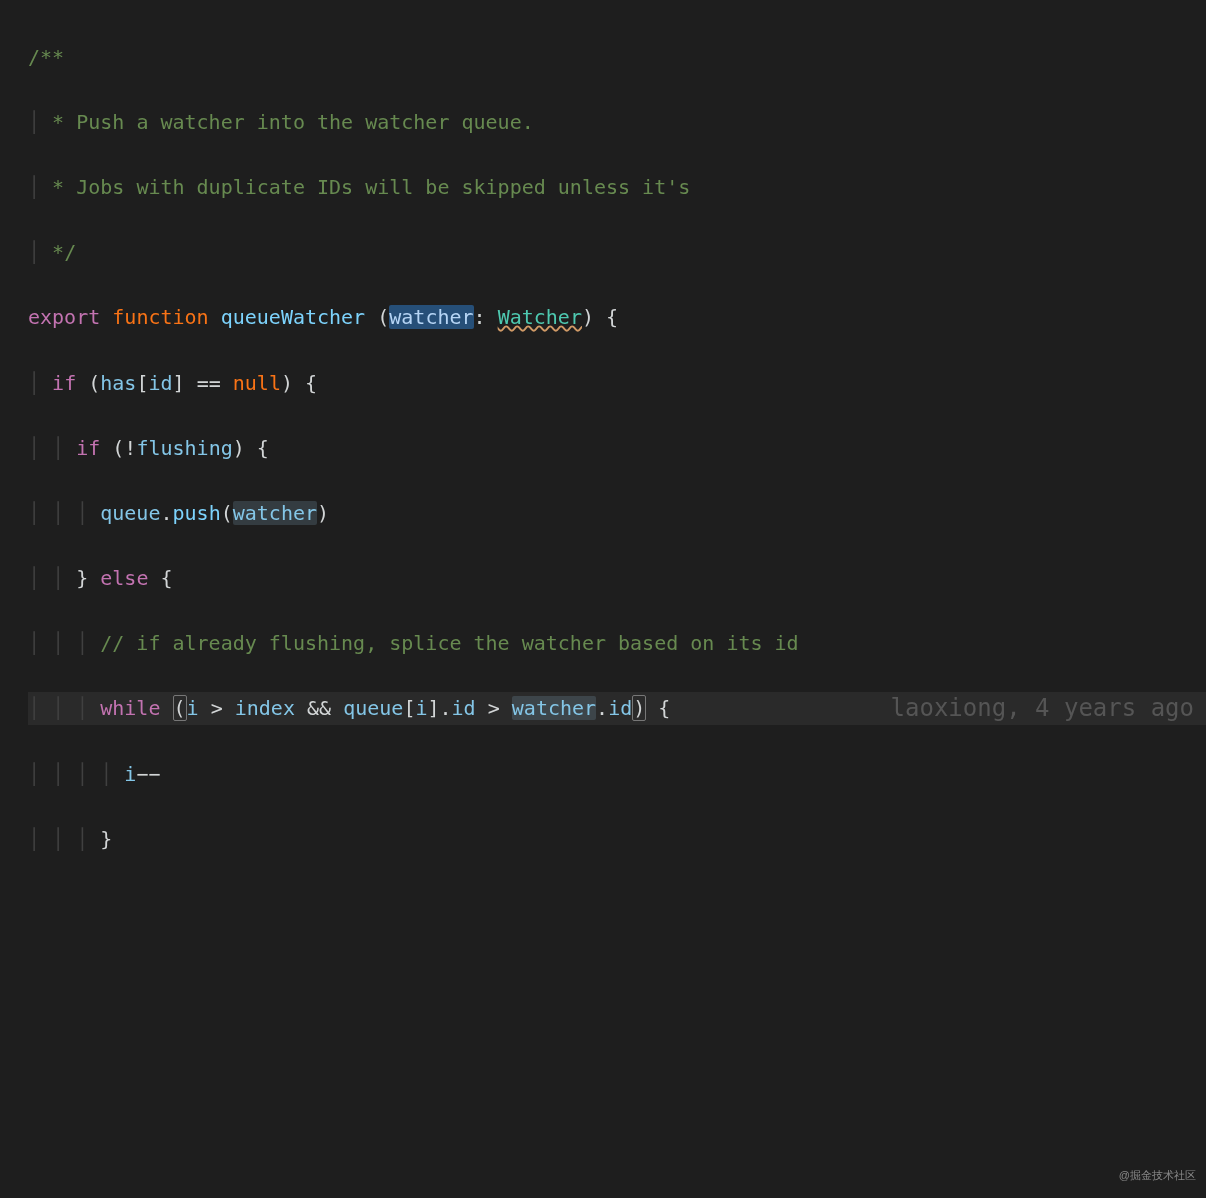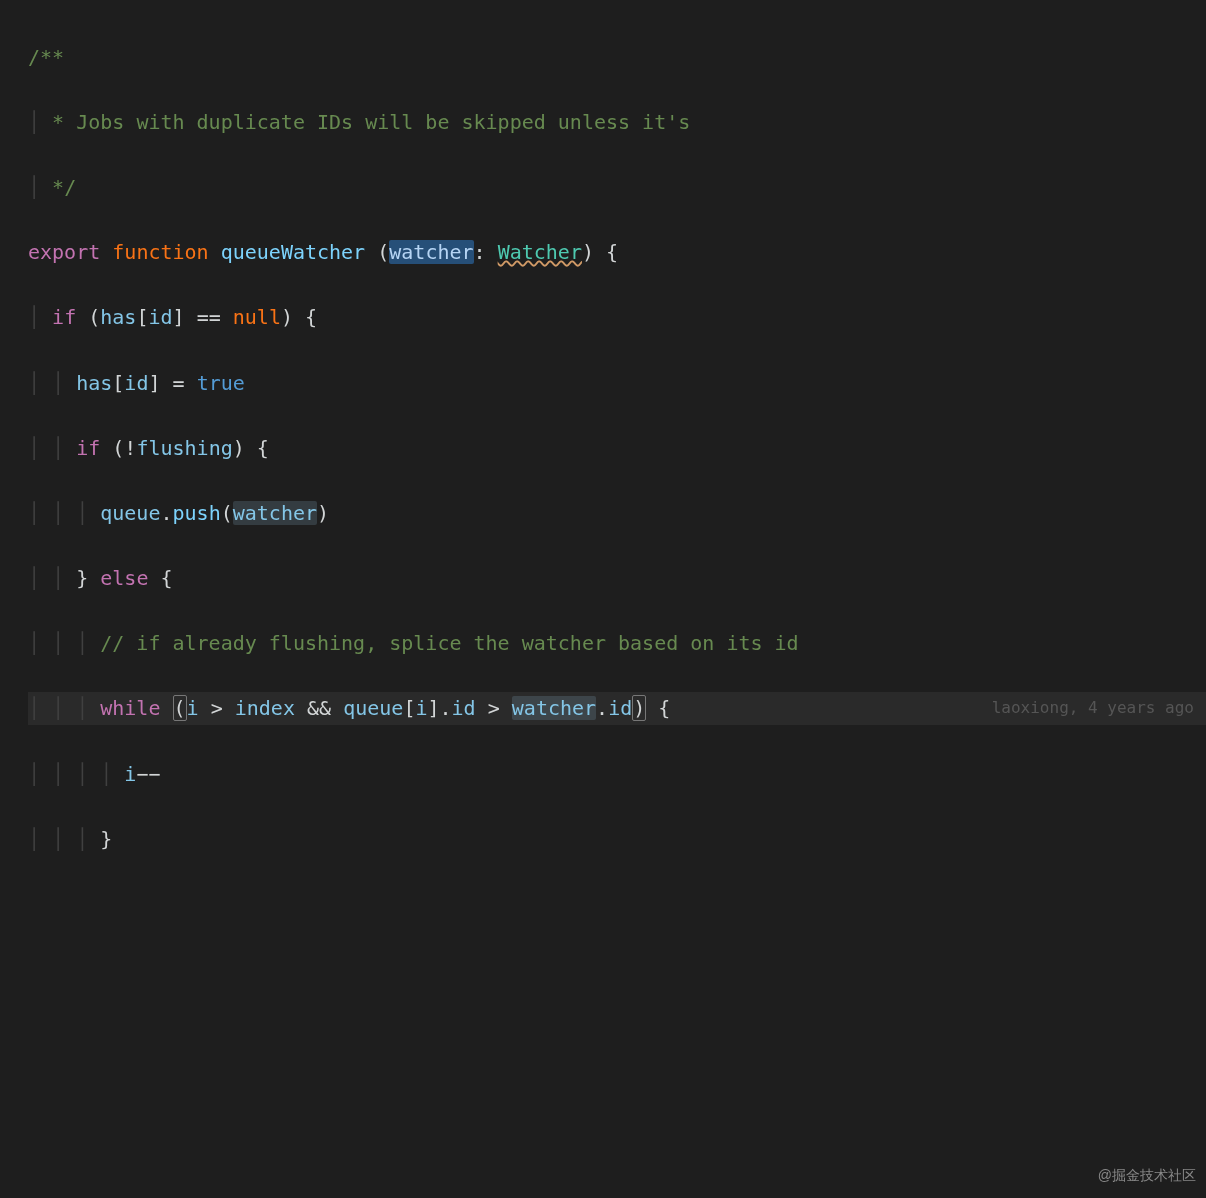--- a/index.html
+++ b/index.html
@@ -28,34 +28,34 @@
   .c-prop    { color: #9fd1e6; }
   .c-num     { color: #b5cea8; }
   .c-bool    { color: #549cd6; }
   .c-type    { color: #4ec9b0; }
   .c-punct   { color: #d2d5d6; }
   .c-op      { color: #d2d5d6; }
   .hl-word   { background: rgba(120,150,170,0.25); border-radius: 2px; }
   .hl-param  { background: #264f78; color: #b6d5f5; border-radius: 2px; }
   .squiggle  { text-decoration: underline wavy #d19a66; text-decoration-skip-ink: none; }
   .bracket-box { border: 1px solid #777; border-radius: 2px; }
-  .blame { position: absolute; right: 12px; top: 0; color: #555; font-size: 16px; white-space: nowrap; text-align: right; }
-  .watermark { position: absolute; bottom: 6px; right: 10px; color: #888; font-size: 14px; font-family: sans-serif; }
+  .blame { position: absolute; right: 12px; top: 0; color: #555; font-size: 24px; white-space: nowrap; text-align: right; }
+  .watermark { position: absolute; bottom: 6px; right: 10px; color: #888; font-size: 11px; font-family: sans-serif; }
   .guide { color: #404040; }
 </style>
 </head>
 <body>
 
 <div class="editor">
 <div class="line"><span class="c-comment">/**</span></div>
+<div class="line"><span class="guide">│</span><span class="c-comment"> * Push a watcher into the watcher queue.</span></div>
 <div class="line"><span class="guide">│</span><span class="c-comment"> * Jobs with duplicate IDs will be skipped unless it's</span></div>
 <div class="line"><span class="guide">│</span><span class="c-comment"> */</span></div>
 <div class="line"><span class="c-keyword">export</span> <span class="c-storage">function</span> <span class="c-func">queueWatcher</span> <span class="c-punct">(</span><span class="hl-param">watcher</span><span class="c-punct">:</span> <span class="c-type squiggle">Watcher</span><span class="c-punct">) {</span></div>
 <div class="line"><span class="guide">│ </span><span class="c-keyword">if</span> <span class="c-punct">(</span><span class="c-var">has</span><span class="c-punct">[</span><span class="c-var">id</span><span class="c-punct">]</span> <span class="c-op">==</span> <span class="c-storage">null</span><span class="c-punct">) {</span></div>
-<div class="line"><span class="guide">│ │ </span><span class="c-var">has</span><span class="c-punct">[</span><span class="c-var">id</span><span class="c-punct">]</span> <span class="c-op">=</span> <span class="c-bool">true</span></div>
 <div class="line"><span class="guide">│ │ </span><span class="c-keyword">if</span> <span class="c-punct">(!</span><span class="c-var">flushing</span><span class="c-punct">) {</span></div>
 <div class="line"><span class="guide">│ │ │ </span><span class="c-var">queue</span><span class="c-punct">.</span><span class="c-func">push</span><span class="c-punct">(</span><span class="c-var hl-word">watcher</span><span class="c-punct">)</span></div>
 <div class="line"><span class="guide">│ │ </span><span class="c-punct">}</span> <span class="c-keyword">else</span> <span class="c-punct">{</span></div>
 <div class="line"><span class="guide">│ │ │ </span><span class="c-comment">// if already flushing, splice the watcher based on its id</span></div>
 <div class="line hl"><span class="guide">│ │ │ </span><span class="c-keyword">while</span> <span class="bracket-box c-punct">(</span><span class="c-var">i</span> <span class="c-op">&gt;</span> <span class="c-var">index</span> <span class="c-op">&amp;&amp;</span> <span class="c-var">queue</span><span class="c-punct">[</span><span class="c-var">i</span><span class="c-punct">].</span><span class="c-var">id</span> <span class="c-op">&gt;</span> <span class="c-var hl-word">watcher</span><span class="c-punct">.</span><span class="c-var">id</span><span class="bracket-box c-punct">)</span> <span class="c-punct">{</span><span class="blame">laoxiong, 4 years ago </span></div>
 <div class="line"><span class="guide">│ │ │ │ </span><span class="c-var">i</span><span class="c-op">−−</span></div>
 <div class="line"><span class="guide">│ │ │ </span><span class="c-punct">}</span></div>
 
 
 

